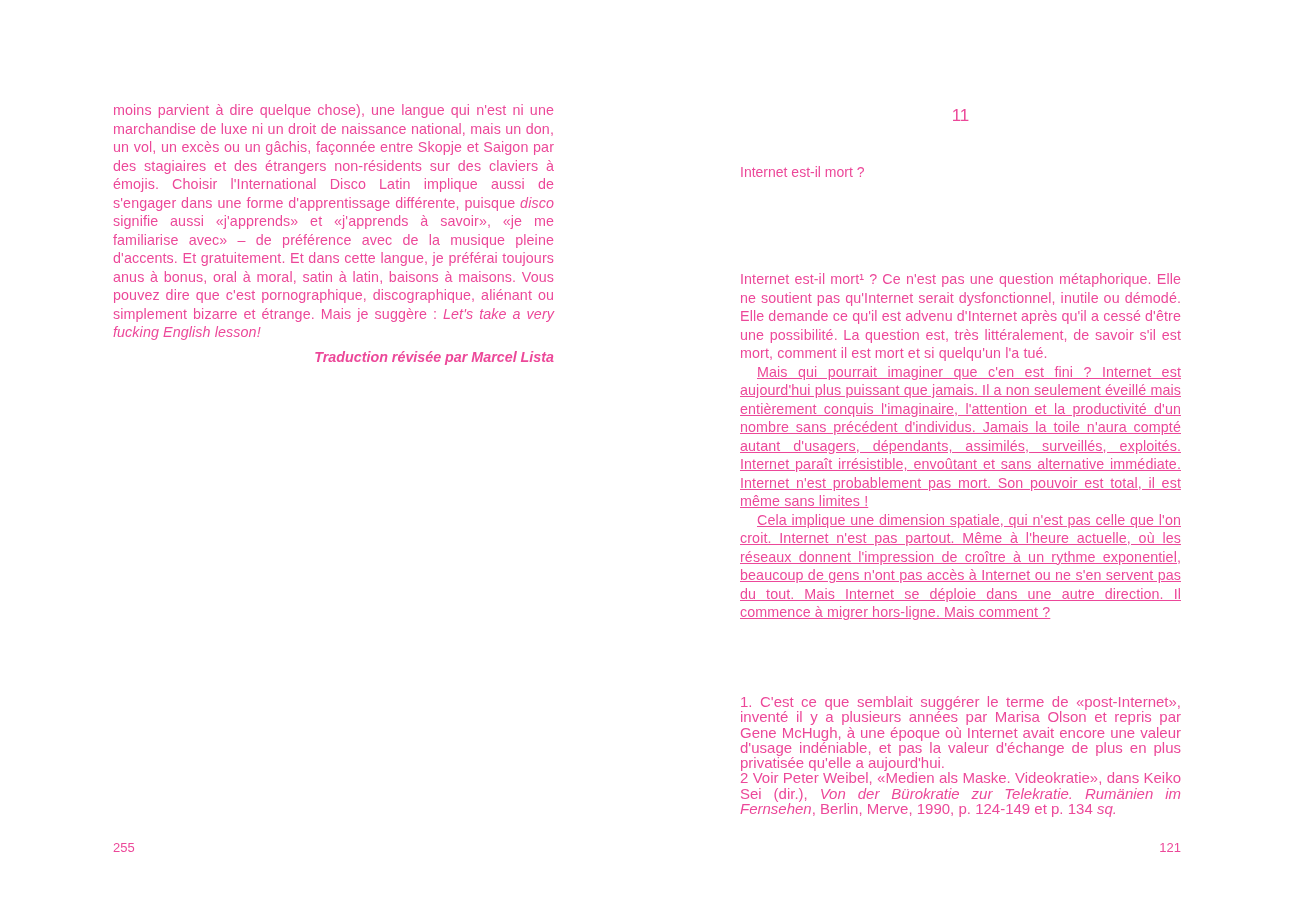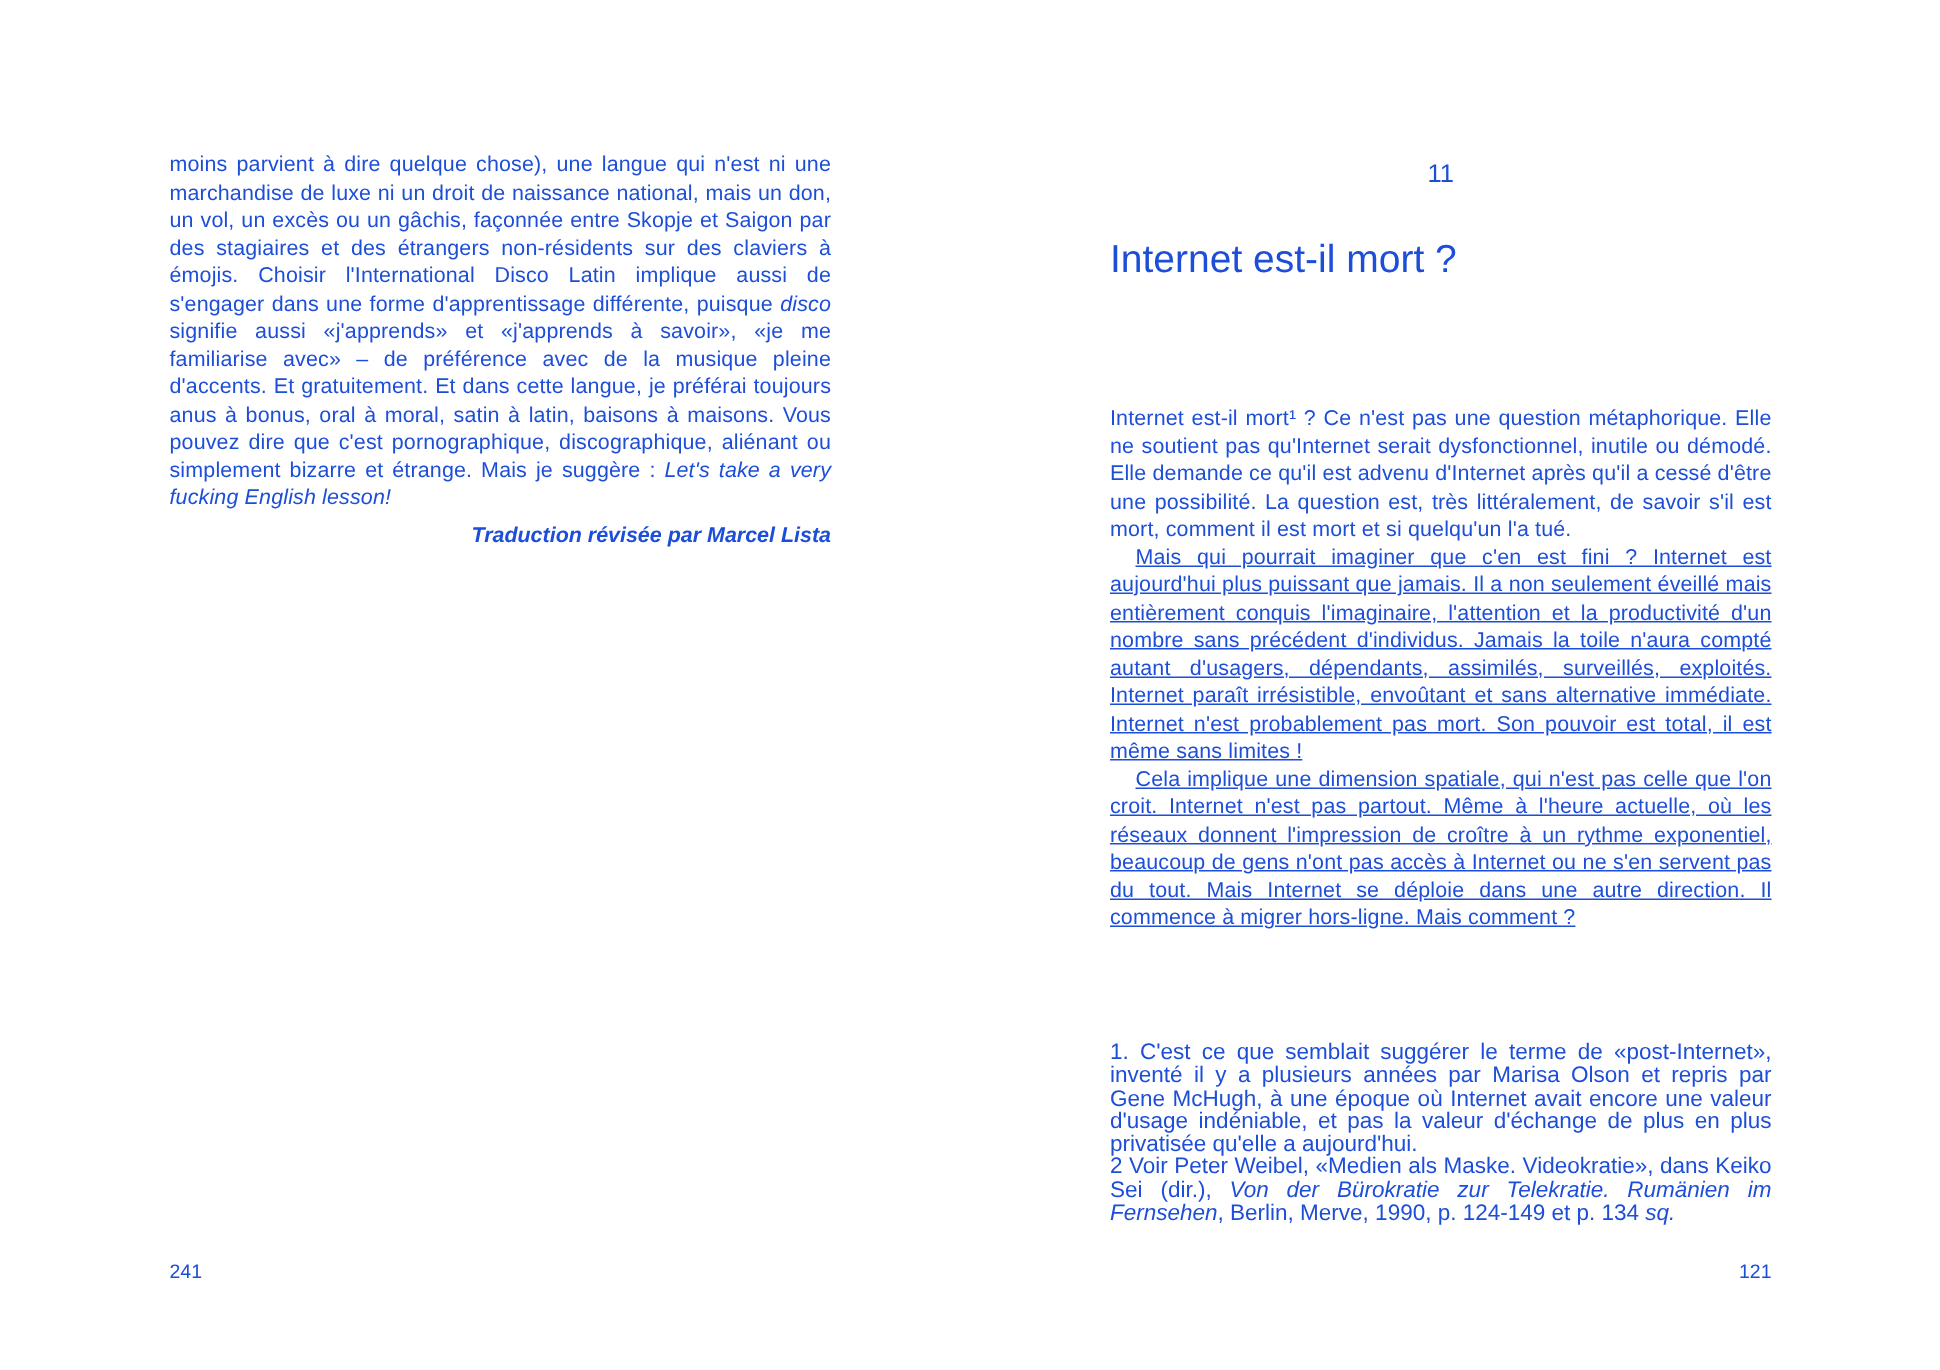--- a/index.html
+++ b/index.html
@@ -6,21 +6,21 @@
     margin: 0;
     padding: 0;
     background: #ffffff;
   }
   .spread {
     position: relative;
     width: 1293px;
     height: 913px;
     background: #ffffff;
     font-family: "Liberation Sans", sans-serif;
-    color: #1d4ed8;
+    color: #ec4899;
     overflow: hidden;
   }
   .page {
     position: absolute;
     top: 0;
     height: 100%;
     width: 441px;
   }
   .page-left  { left: 113px; }
   .page-right { left: 740px; }
@@ -71,21 +71,21 @@
     width: 441px;
     text-align: center;
     font-size: 17px;
     line-height: 20px;
   }
   .chapter-title {
     position: absolute;
     top: 160px;
     left: 0;
     width: 441px;
-    font-size: 26px;
+    font-size: 14px;
     font-weight: 400;
     line-height: 24px;
     margin: 0;
   }
   .body-block {
     position: absolute;
     top: 270px;
     left: 0;
     width: 441px;
   }
@@ -102,21 +102,21 @@
   }
 </style>
 </head>
 <body>
 
 <div class="spread">
 
   <section class="page page-left">
     <p class="body-text left-body"><span>moins parvient à dire quelque chose), une langue qui n'est ni une marchandise de luxe ni un droit de naissance national, mais un don, un vol, un excès ou un gâchis, façonnée entre Skopje et Saigon par des stagiaires et des étrangers non-résidents sur des claviers à émojis. Choisir l'International Disco Latin implique aussi de s'engager dans une forme d'apprentissage différente, puisque </span><span class="italic">disco</span><span> signifie aussi «j'apprends» et «j'apprends à savoir», «je me familiarise avec» – de préférence avec de la musique pleine d'accents. Et gratuitement. Et dans cette langue, je préférai toujours anus à bonus, oral à moral, satin à latin, baisons à maisons. Vous pouvez dire que c'est pornographique, discographique, aliénant ou simplement bizarre et étrange. Mais je suggère : </span><span class="italic">Let's take a very fucking English lesson!</span></p>
     <p class="translator">Traduction révisée par Marcel Lista</p>
-    <div class="page-number page-number-left">241</div>
+    <div class="page-number page-number-left">255</div>
   </section>
 
   <section class="page page-right">
     <div class="chapter-number">11</div>
     <h1 class="chapter-title">Internet est-il mort ?</h1>
 
     <div class="body-block">
       <p class="body-text"><span>Internet est-il mort¹ ? Ce n'est pas une question métaphorique. Elle ne soutient pas qu'Internet serait dysfonctionnel, inutile ou démodé. Elle demande ce qu'il est advenu d'Internet après qu'il a cessé d'être une possibilité. La question est, très littéralement, de savoir s'il est mort, comment il est mort et si quelqu'un l'a tué.</span></p>
       <p class="body-text indent"><span>Mais qui pourrait imaginer que c'en est fini ? Internet est aujourd'hui plus puissant que jamais. Il a non seulement éveillé mais entièrement conquis l'imaginaire, l'attention et la productivité d'un nombre sans précédent d'individus. Jamais la toile n'aura compté autant d'usagers, dépendants, assimilés, surveillés, exploités. Internet paraît irrésistible, envoûtant et sans alternative immédiate. Internet n'est probablement pas mort. Son pouvoir est total, il est même sans limites !</span></p>
       <p class="body-text indent"><span>Cela implique une dimension spatiale, qui n'est pas celle que l'on croit. Internet n'est pas partout. Même à l'heure actuelle, où les réseaux donnent l'impression de croître à un rythme exponentiel, beaucoup de gens n'ont pas accès à Internet ou ne s'en servent pas du tout. Mais Internet se déploie dans une autre direction. Il commence à migrer hors-ligne. Mais comment ?</span></p>

